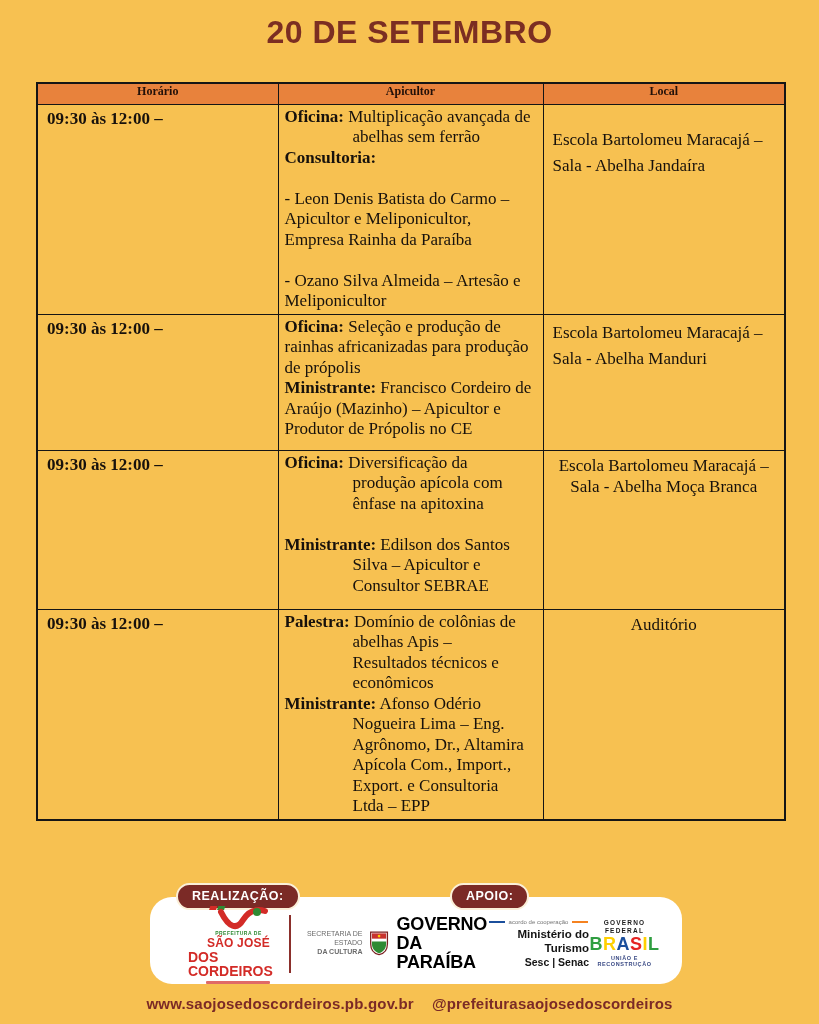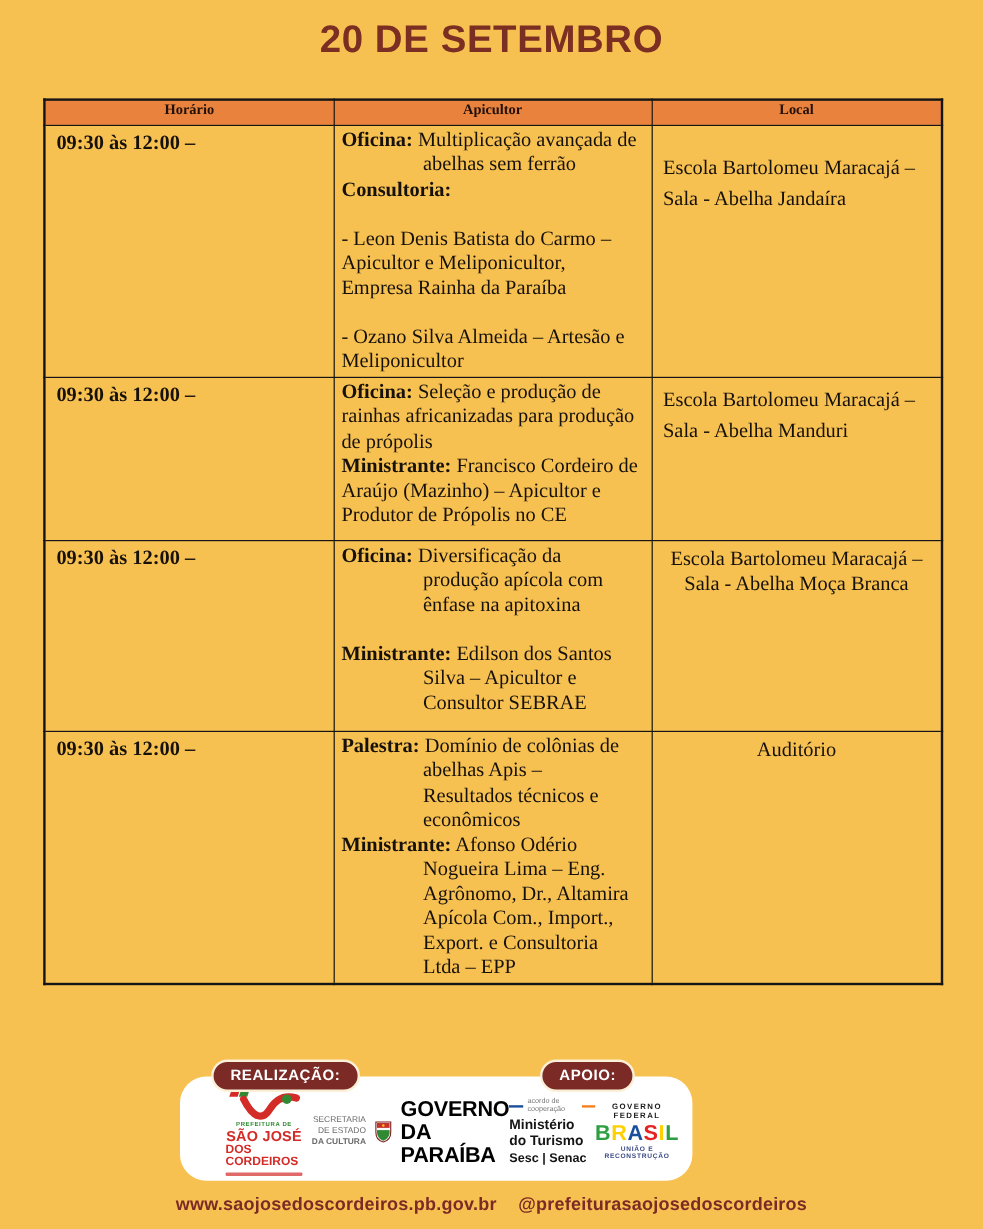--- a/index.html
+++ b/index.html
@@ -27,42 +27,42 @@
   td.activity b{font-weight:bold;}
   .ind{padding-left:68px;}
   td.local.left{line-height:26px;padding-top:5px;padding-left:9px;}
   td.local.center{text-align:center;line-height:21px;padding-top:4px;}
   tbody tr:nth-child(1){height:208px;}
   tbody tr:nth-child(2){height:136px;}
   tbody tr:nth-child(3){height:159px;}
   tbody tr:nth-child(4){height:205px;}
   tbody tr:nth-child(1) td.local{padding-top:22px;}
   
-  .card{position:absolute;left:150px;top:897px;width:427px;height:87px;background:var(--card);
+  .card{position:absolute;left:150px;top:897px;width:532px;height:87px;background:var(--card);
         border-radius:22px;}
   .pill{position:absolute;top:-14px;background:var(--maroon);color:#fff;
         font-family:"Liberation Sans",sans-serif;font-weight:bold;font-size:12.5px;
         padding:4px 14px 5px;border-radius:15px;border:2px solid #FBEFD8;letter-spacing:.5px;}
   .pill.real{left:26px;}
   .pill.apoio{left:300px;}
   .logos{position:absolute;left:0;top:0;width:100%;height:100%;display:flex;
          align-items:center;justify-content:space-between;padding:16px 22px 10px 38px;
          font-family:"Liberation Sans",sans-serif;}
   .sjc{display:flex;flex-direction:column;align-items:center;line-height:1;}
   .sjc .pref{font-size:5px;font-weight:bold;color:#2F8A33;letter-spacing:.5px;margin:1px 0;}
   .sjc .l1{font-size:12px;font-weight:800;color:#D32B27;letter-spacing:.2px;}
-  .sjc .l2{font-size:10px;font-weight:800;color:#D32B27;margin-top:1px;}
+  .sjc .l2{font-size:14px;font-weight:800;color:#D32B27;margin-top:1px;}
   .sjc .tag{width:64px;height:3px;background:#D32B27;opacity:.7;margin-top:3px;border-radius:1px;}
   .vdiv{width:2px;height:58px;background:var(--divider);}
   .pb{display:flex;align-items:center;gap:7px;}
   .pb .sec{text-align:right;color:#6B6B6B;line-height:1.25;}
   .pb .sec .s1{font-size:7px;}
   .pb .sec .s2{font-size:7px;font-weight:bold;}
   .pb .gov{color:#000000;font-weight:800;font-size:18px;line-height:1.05;letter-spacing:-.2px;}
-  .mtur{text-align:left;line-height:1.2;}
+  .mtur{text-align:right;line-height:1.2;}
   .coop{display:flex;align-items:center;justify-content:center;gap:4px;margin-bottom:2px;}
   .coop .bl{width:16px;height:2px;background:#1B4F9C;}
   .coop .or{width:16px;height:2px;background:#F58220;}
   .coop .ct{font-size:6px;color:#777;}
   .mtur .m1{font-size:11.5px;font-weight:800;color:#141414;}
   .mtur .m2{font-size:10.5px;font-weight:800;color:#141414;}
   .brasil{text-align:center;line-height:1.15;}
   .brasil .gf{font-size:6.5px;font-weight:800;letter-spacing:1.2px;color:#1B1B1B;}
   .brasil .name{font-size:18px;font-weight:800;font-family:"Liberation Sans",sans-serif;
                 letter-spacing:.5px;}

